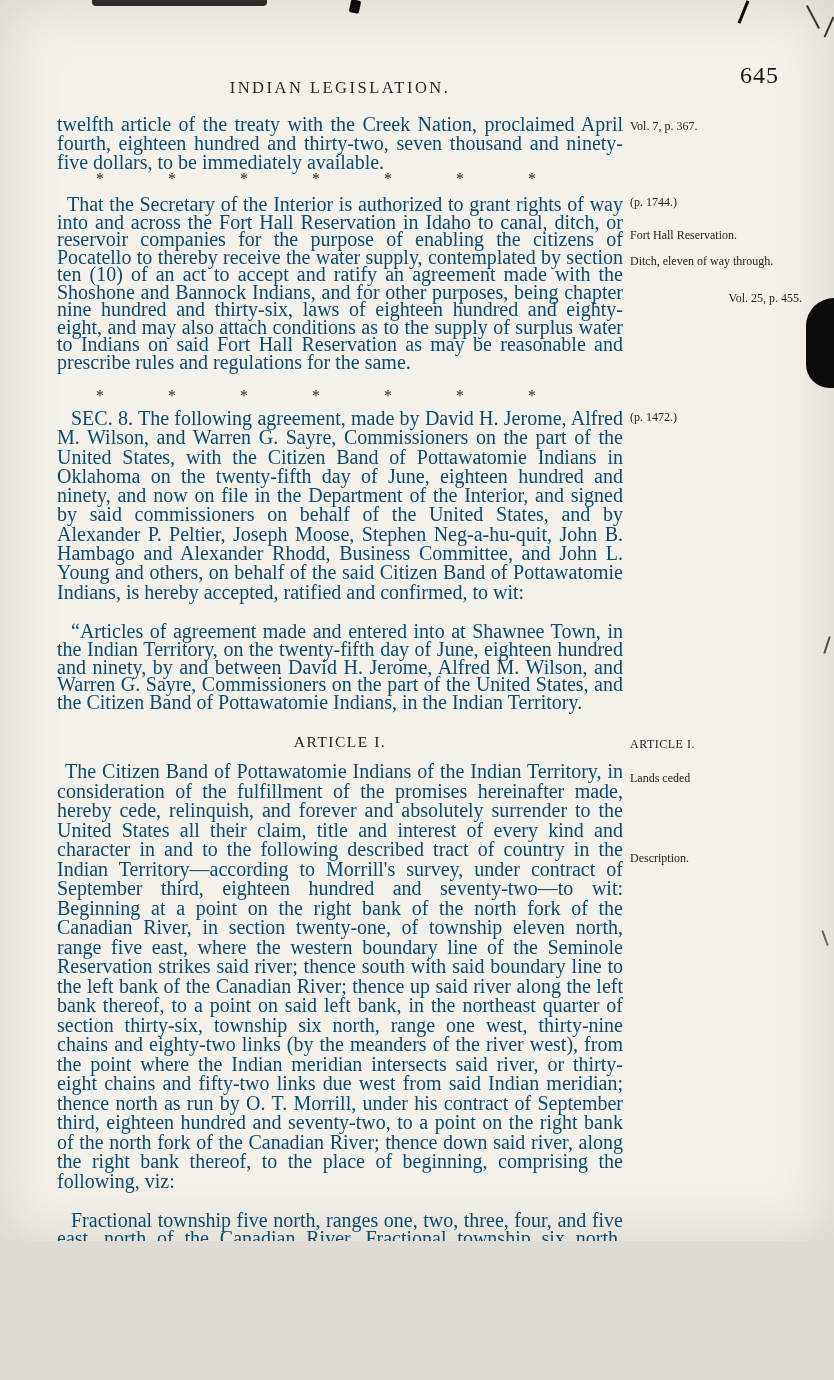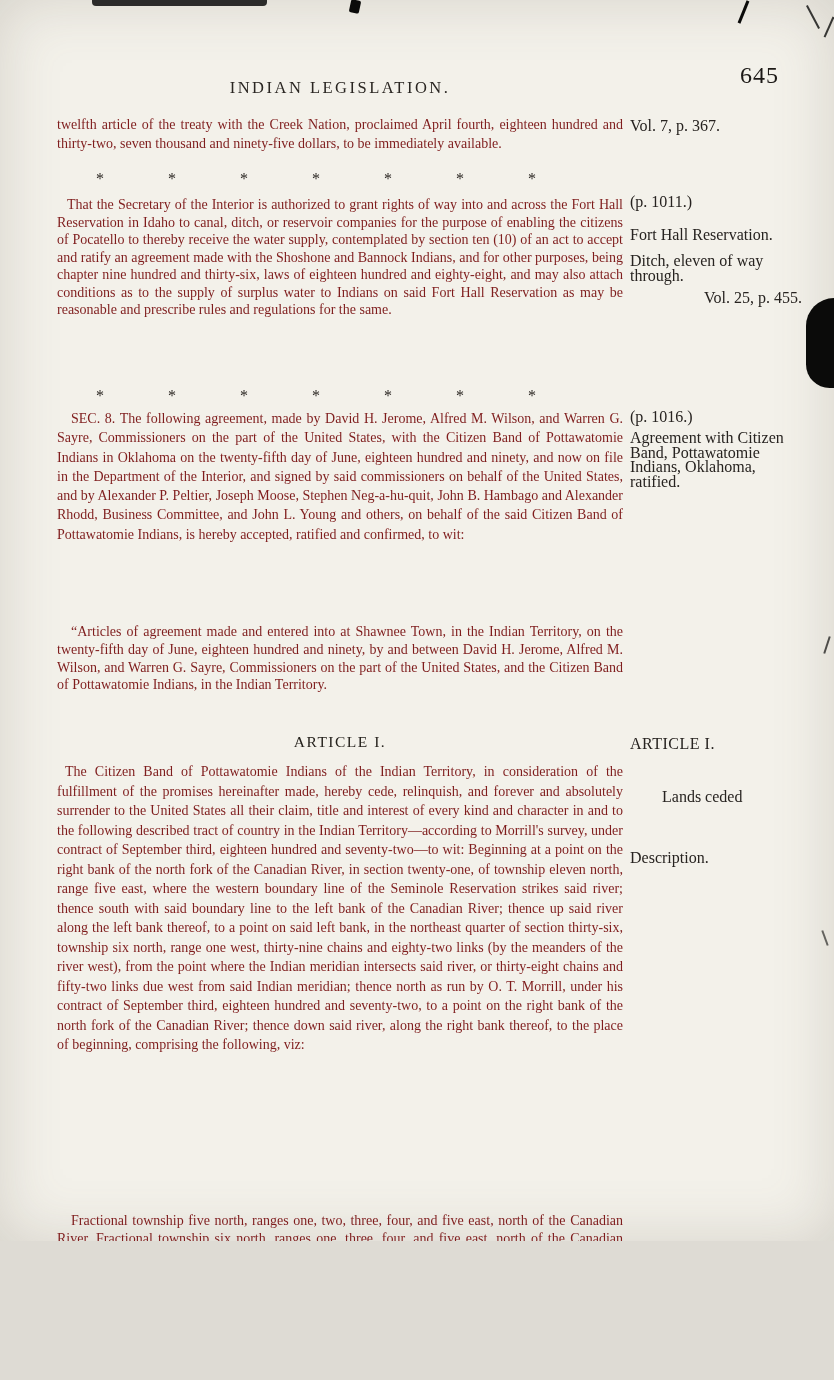--- a/index.html
+++ b/index.html
@@ -17,35 +17,35 @@
     position: absolute; left: 57px; top: 78px; width: 566px;
     text-align: center; font-size: 16.5px; letter-spacing: 2.5px;
     color: #2a2622;
   }
   .page-number {
     position: absolute; left: 740px; top: 62px;
     font-size: 24px; letter-spacing: 1px; color: #1c1916;
   }
   .main-text {
     position: absolute; left: 57px; width: 566px;
-    font-size: 14px; text-align: justify; color: #7f1d1d;
+    font-size: 20px; text-align: justify; color: #0c4a6e;
   }
   .asterisks {
     position: absolute; left: 96px; width: 480px;
     font-size: 16px; word-spacing: 60px; color: #2a2622;
     white-space: nowrap;
   }
   .article-heading {
     position: absolute; left: 57px; width: 566px;
     text-align: center; font-size: 15.5px; letter-spacing: 1.5px;
     color: #24211c;
   }
   .margin-note {
     position: absolute; left: 630px; width: 172px;
-    font-size: 16px; line-height: 14.5px; color: #272320;
+    font-size: 12px; line-height: 14.5px; color: #272320;
     text-align: left;
   }
   .margin-note.caps { letter-spacing: 0.5px; }
   .artifact { position: absolute; background: #0b0b0a; }
 </style>
 </head>
 <body>
 
 <div class="page">
 
@@ -66,35 +66,34 @@
 
   <div class="article-heading" style="top:733px;">ARTICLE I.</div>
 
   <div class="main-text" style="top:762px; line-height:19.5px; text-indent:8px;">The Citizen Band of Pottawatomie Indians of the Indian Territory, in consideration of the fulfillment of the promises hereinafter made, hereby cede, relinquish, and forever and absolutely surrender to the United States all their claim, title and interest of every kind and character in and to the following described tract of country in the Indian Territory—according to Morrill's survey, under contract of September third, eighteen hundred and seventy-two—to wit: Beginning at a point on the right bank of the north fork of the Canadian River, in section twenty-one, of township eleven north, range five east, where the western boundary line of the Seminole Reservation strikes said river; thence south with said boundary line to the left bank of the Canadian River; thence up said river along the left bank thereof, to a point on said left bank, in the northeast quarter of section thirty-six, township six north, range one west, thirty-nine chains and eighty-two links (by the meanders of the river west), from the point where the Indian meridian intersects said river, or thirty-eight chains and fifty-two links due west from said Indian meridian; thence north as run by O. T. Morrill, under his contract of September third, eighteen hundred and seventy-two, to a point on the right bank of the north fork of the Canadian River; thence down said river, along the right bank thereof, to the place of beginning, comprising the following, viz:</div>
 
   <div class="main-text" style="top:1212px; line-height:17.6px; text-indent:14px;">Fractional township five north, ranges one, two, three, four, and five east, north of the Canadian River. Fractional township six north, ranges one, three, four, and five east, north of the Canadian River. Township six north, range two east.</div>
 
 
   <div class="margin-note" style="top:119px;">Vol. 7, p. 367.</div>
 
-  <div class="margin-note" style="top:195px;">(p. 1011.)</div>
+  <div class="margin-note" style="top:195px;">(p. 1744.)</div>
 
   <div class="margin-note" style="top:228px;">Fort Hall Reservation.</div>
 
   <div class="margin-note" style="top:254px;">Ditch, eleven of way through.</div>
 
   <div class="margin-note" style="top:291px;text-align:right;">Vol. 25, p. 455.</div>
 
-  <div class="margin-note" style="top:410px;">(p. 1016.)</div>
+  <div class="margin-note" style="top:410px;">(p. 1472.)</div>
 
-  <div class="margin-note" style="top:431px;">Agreement with Citizen Band, Pottawatomie Indians, Oklahoma, ratified.</div>
 
   <div class="margin-note caps" style="top:737px;">ARTICLE I.</div>
 
-  <div class="margin-note" style="top:790px;margin-left:32px;">Lands ceded</div>
+  <div class="margin-note" style="top:771px;">Lands ceded</div>
 
   <div class="margin-note" style="top:851px;">Description.</div>
 
   <div class="artifact" style="left:92px; top:0; width:175px; height:6px; border-radius:0 0 4px 4px; opacity:.85;"></div>
   <div class="artifact" style="left:350px; top:0; width:10px; height:13px; transform:rotate(12deg); border-radius:2px;"></div>
   <div class="artifact" style="left:742px; top:0; width:3px; height:24px; transform:rotate(22deg);"></div>
   <div class="artifact" style="left:812px; top:4px; width:2px; height:26px; transform:rotate(-28deg); opacity:.8;"></div>
   <div class="artifact" style="left:828px; top:16px; width:2px; height:22px; transform:rotate(24deg); opacity:.8;"></div>
   <div class="artifact" style="left:806px; top:298px; width:28px; height:90px; border-radius:45px 0 0 38px;"></div>
   <div class="artifact" style="left:826px; top:636px; width:2px; height:18px; transform:rotate(18deg); opacity:.7;"></div>

